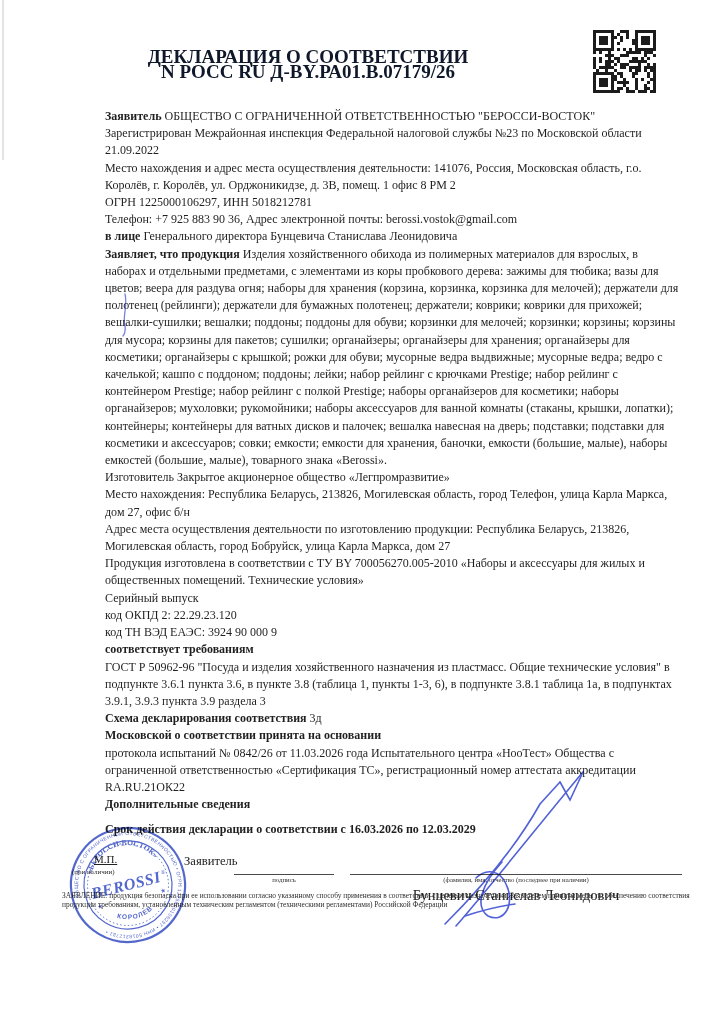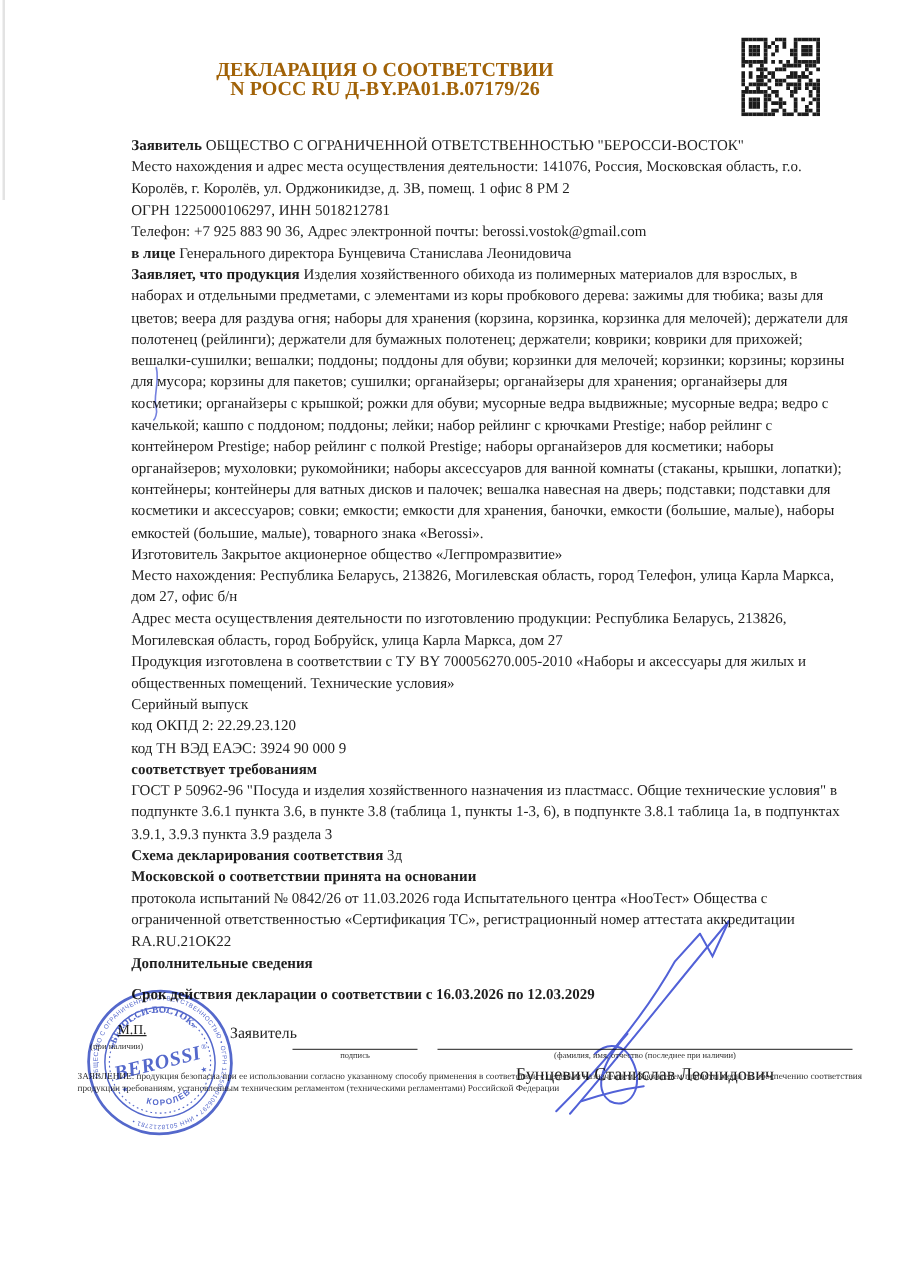--- a/index.html
+++ b/index.html
@@ -1,20 +1,20 @@
 <!DOCTYPE html>
 <html><head>
 <meta charset="utf-8">
 <style>
   html,body{margin:0;padding:0;background:#fff;}
   .page{position:relative;width:720px;height:1026px;background:#ffffff;overflow:hidden;
         font-family:"Liberation Serif",serif;color:#232323;}
   .edge-artifact{position:absolute;left:2px;top:0;width:2px;height:160px;background:#e3e3e3;}
   .header{margin:49px 0 0 0;width:616px;text-align:center;font-weight:bold;
-          font-size:16px;line-height:15px;color:#a16207;}
+          font-size:19px;line-height:15px;color:#0f172a;}
   .qr{position:absolute;left:593px;top:30px;width:63px;height:63px;}
   .doc{margin:29px 0 0 105px;width:574px;font-size:12px;line-height:17.2px;color:#1f1f1f;}
   .doc p{margin:0;}
   .doc p.gap-top{margin-top:8px;}
   .doc b{font-weight:bold;}
   .sig-section{position:relative;margin:8px 0 0 60px;width:634px;height:130px;font-size:12.6px;}
   .abs{position:absolute;}
   .mp{left:34px;top:6px;font-size:11px;text-decoration:underline;}
   .mp-sub{left:12px;top:21px;font-size:7px;color:#333;}
   .applicant{left:124px;top:7px;}
@@ -276,20 +276,21 @@
       <rect x="60" y="60" width="3" height="3" fill="#1c1c1c"></rect>
     </svg>
 
   <div class="header">
     <div>ДЕКЛАРАЦИЯ О СООТВЕТСТВИИ</div>
     <div>N РОСС RU Д-BY.РА01.В.07179/26</div>
   </div>
 
   <div class="doc">
     <p><b>Заявитель</b><span> ОБЩЕСТВО С ОГРАНИЧЕННОЙ ОТВЕТСТВЕННОСТЬЮ "БЕРОССИ-ВОСТОК"</span></p>
+    <p><span>Зарегистрирован Межрайонная инспекция Федеральной налоговой службы №23 по Московской области 21.09.2022</span></p>
     <p><span>Место нахождения и адрес места осуществления деятельности: 141076, Россия, Московская область, г.о. Королёв, г. Королёв, ул. Орджоникидзе, д. 3В, помещ. 1 офис 8 РМ 2</span></p>
     <p><span>ОГРН 1225000106297, ИНН 5018212781</span></p>
     <p><span>Телефон: +7 925 883 90 36, Адрес электронной почты: berossi.vostok@gmail.com</span></p>
     <p><b>в лице</b><span> Генерального директора Бунцевича Станислава Леонидовича</span></p>
     <p><b>Заявляет, что продукция</b><span> Изделия хозяйственного обихода из полимерных материалов для взрослых, в наборах и отдельными предметами, с элементами из коры пробкового дерева: зажимы для тюбика; вазы для цветов; веера для раздува огня; наборы для хранения (корзина, корзинка, корзинка для мелочей); держатели для полотенец (рейлинги); держатели для бумажных полотенец; держатели; коврики; коврики для прихожей; вешалки-сушилки; вешалки; поддоны; поддоны для обуви; корзинки для мелочей; корзинки; корзины; корзины для мусора; корзины для пакетов; сушилки; органайзеры; органайзеры для хранения; органайзеры для косметики; органайзеры с крышкой; рожки для обуви; мусорные ведра выдвижные; мусорные ведра; ведро с качелькой; кашпо с поддоном; поддоны; лейки; набор рейлинг с крючками Prestige; набор рейлинг с контейнером Prestige; набор рейлинг с полкой Prestige; наборы органайзеров для косметики; наборы органайзеров; мухоловки; рукомойники; наборы аксессуаров для ванной комнаты (стаканы, крышки, лопатки); контейнеры; контейнеры для ватных дисков и палочек; вешалка навесная на дверь; подставки; подставки для косметики и аксессуаров; совки; емкости; емкости для хранения, баночки, емкости (большие, малые), наборы емкостей (большие, малые), товарного знака «Berossi».</span></p>
     <p><span>Изготовитель Закрытое акционерное общество «Легпромразвитие»</span></p>
     <p><span>Место нахождения: Республика Беларусь, 213826, Могилевская область, город Телефон, улица Карла Маркса, дом 27, офис б/н</span></p>
     <p><span>Адрес места осуществления деятельности по изготовлению продукции: Республика Беларусь, 213826, Могилевская область, город Бобруйск, улица Карла Маркса, дом 27</span></p>
     <p><span>Продукция изготовлена в соответствии с ТУ BY 700056270.005-2010 «Наборы и аксессуары для жилых и общественных помещений. Технические условия»</span></p>
     <p><span>Серийный выпуск</span></p>

